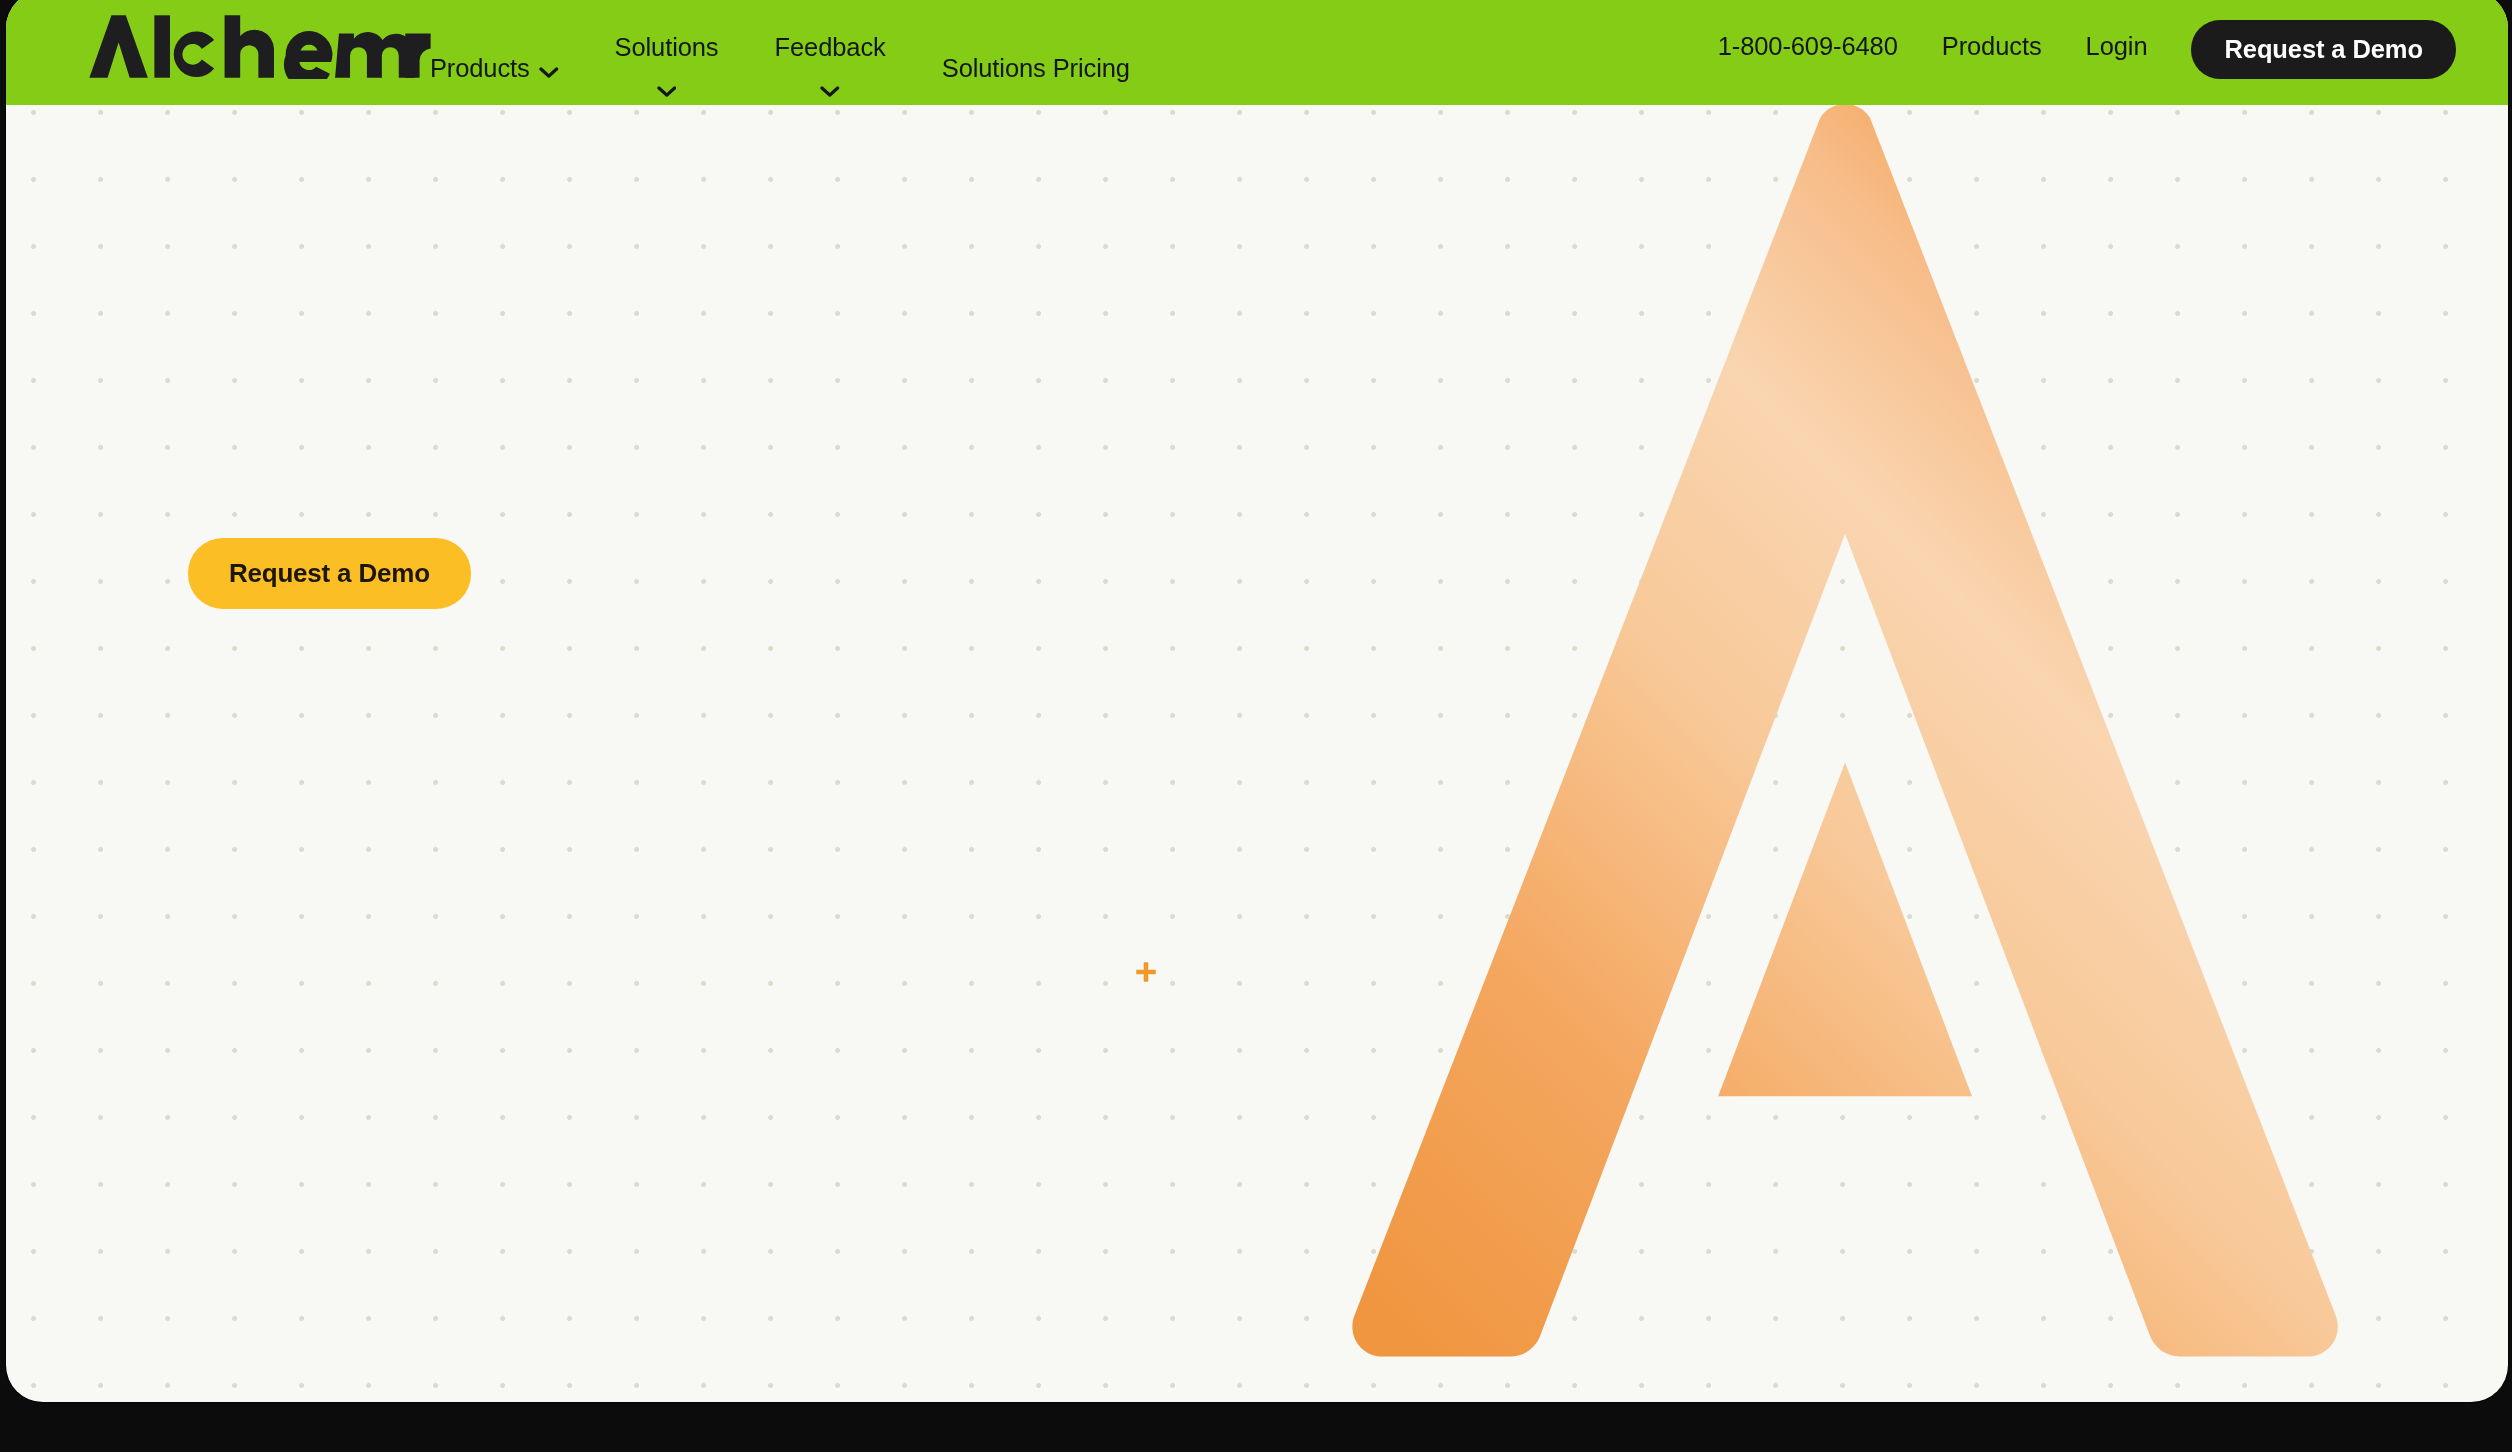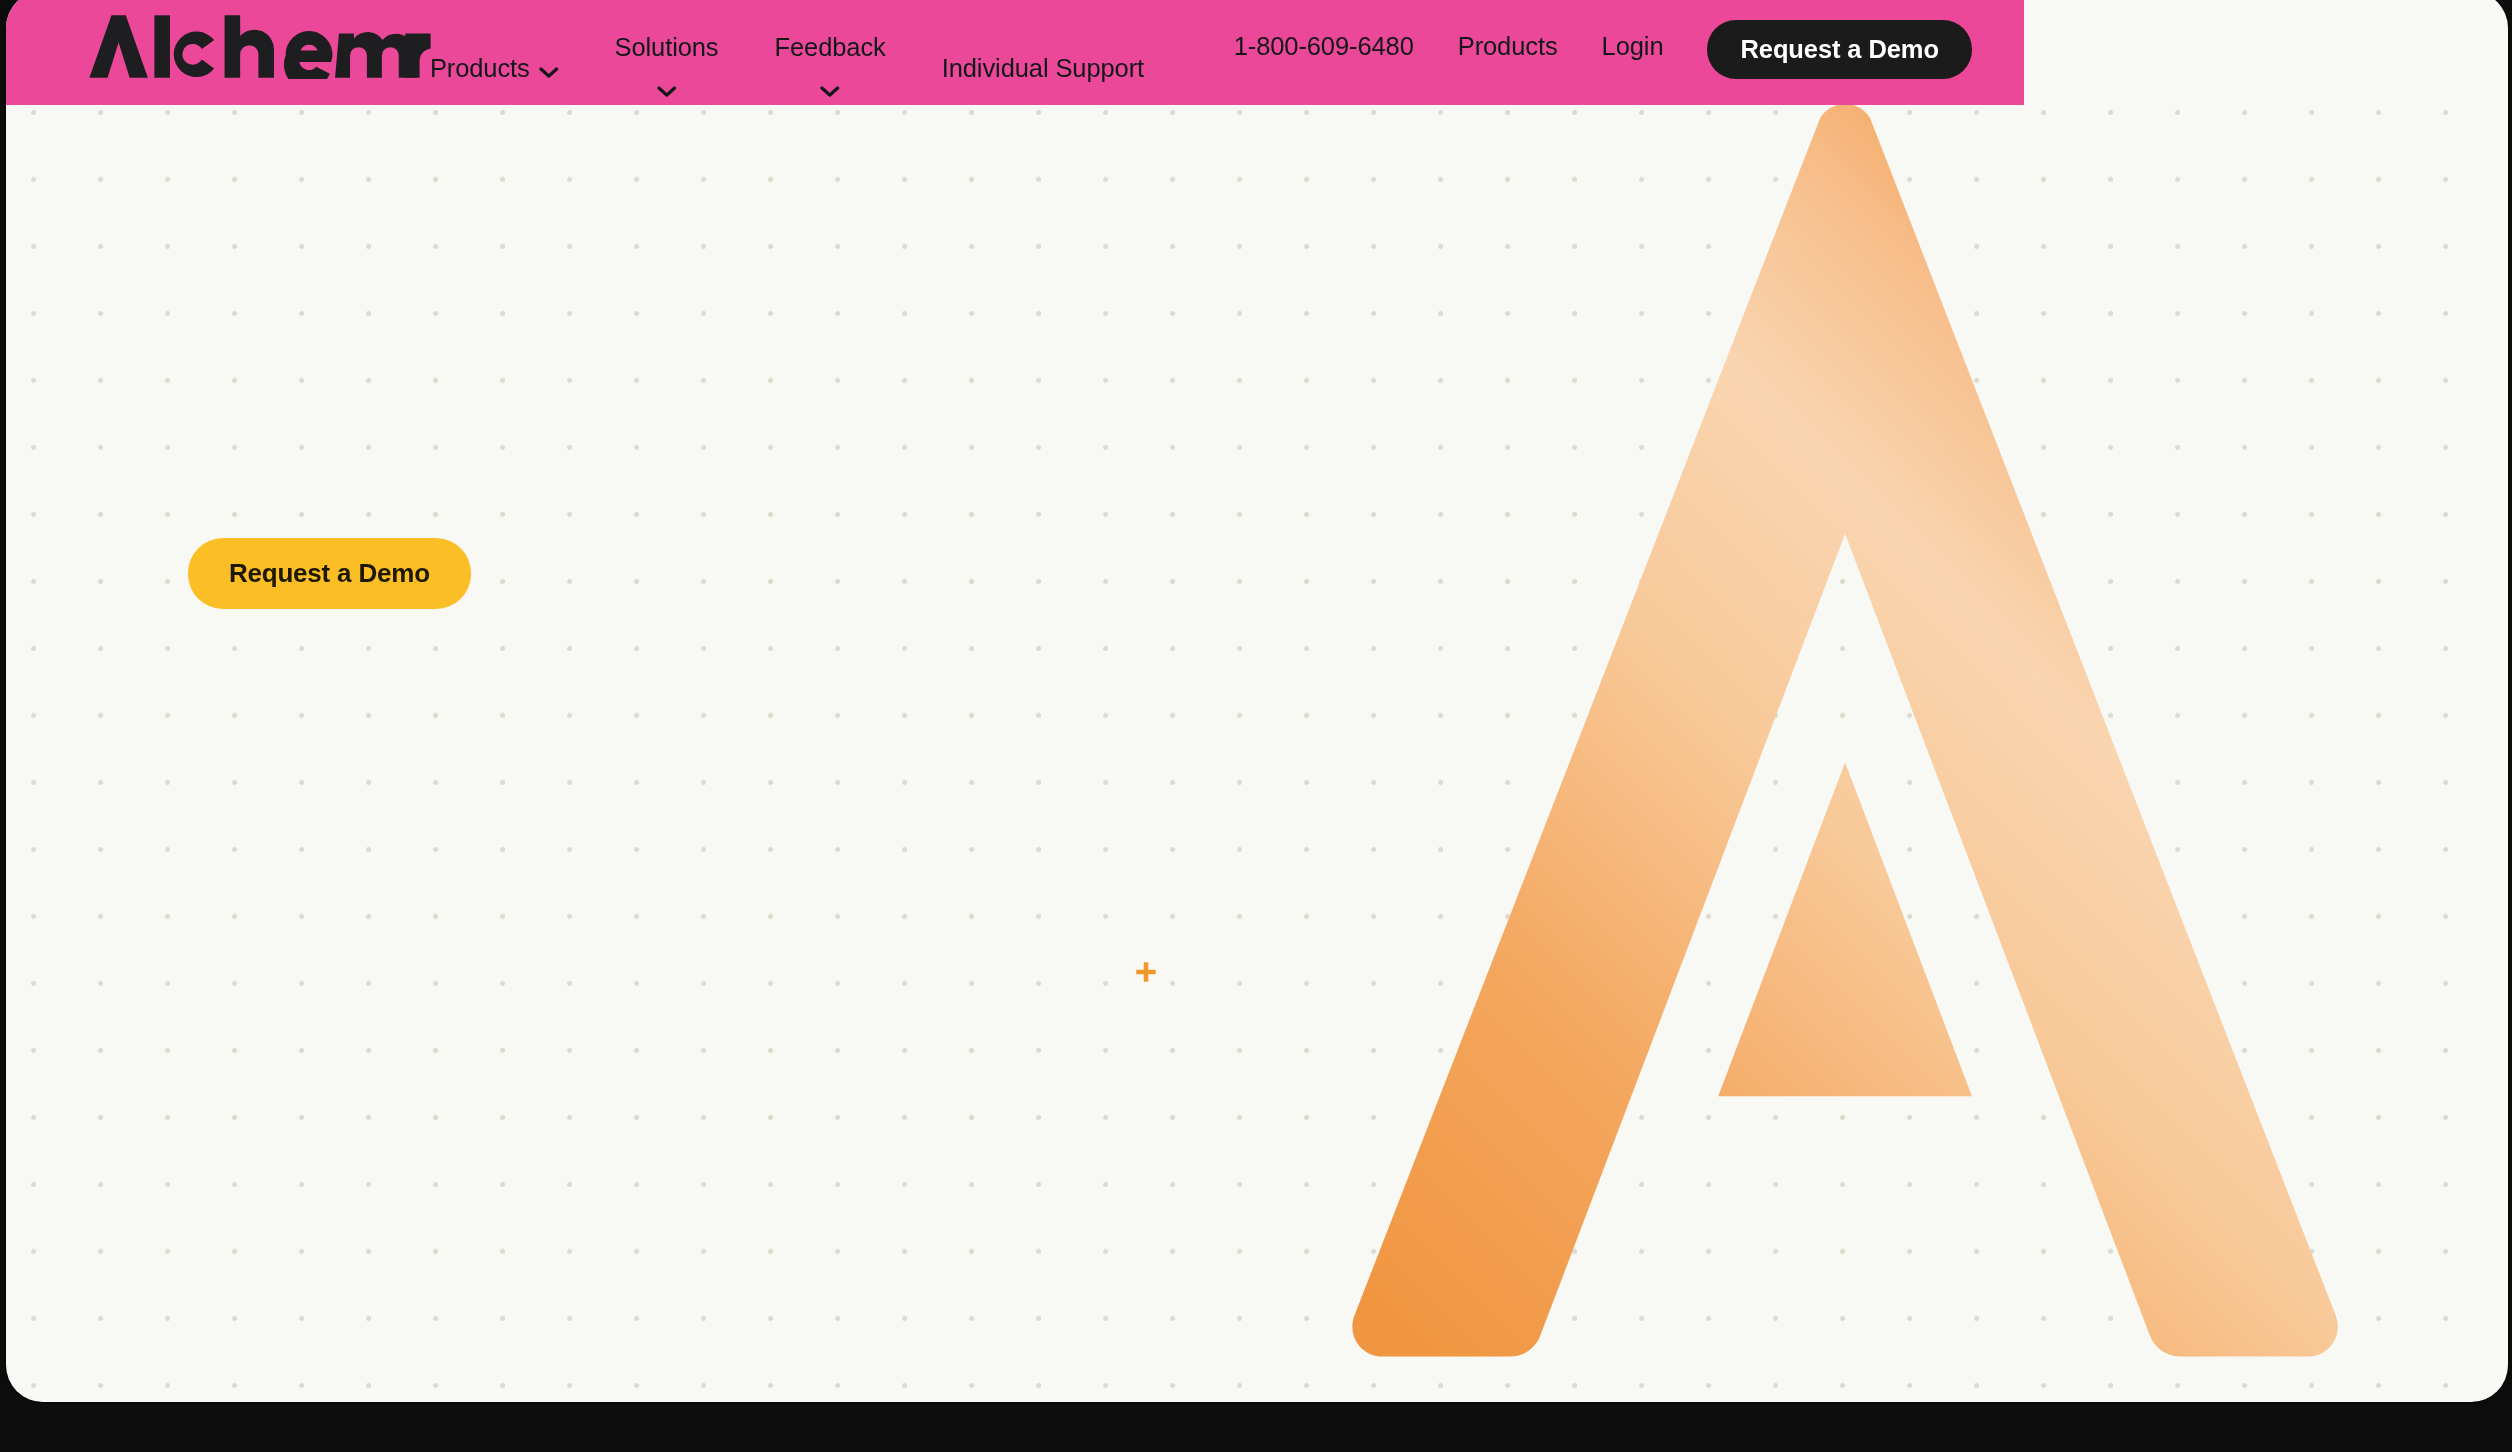--- a/index.html
+++ b/index.html
@@ -47,23 +47,23 @@
     background-image: radial-gradient(circle at 2.6px 2.6px, #dcdcce 2.2px, rgba(220,220,206,0) 2.7px);
     background-size: 67px 67px;
     background-position: 25px 7.9px;
     pointer-events: none;
   }
 
   
   #site-header {
     position: absolute;
     left: 0; top: 9.2px;
-    width: 2018px;
+    width: 2502px;
     height: 105px;
-    background: #ec4899;
+    background: #84cc16;
     z-index: 40;
     text-decoration: underline;
   }
   #header-inner {
     position: relative;
     width: 100%;
     height: 100%;
   }
 
   
@@ -264,21 +264,21 @@
           </div>
           <div class="nav-item">
             <span>Feedback</span>
             <span class="caret">
               <svg width="19.6" height="11.8" viewBox="0 0 30 18" aria-hidden="true">
                 <path d="M3 3 L15 14 L27 3" fill="none" stroke="#14171a" stroke-width="5" stroke-linecap="round" stroke-linejoin="round"></path>
               </svg>
             </span>
           </div>
           <div class="nav-item">
-            <span>Individual Support</span>
+            <span>Solutions Pricing</span>
           </div>
         </nav>
 
         <div id="utility-nav">
           <span class="util-link">1-800-609-6480</span>
           <span class="util-link">Products</span>
           <span class="util-link">Login</span>
           <button id="header-demo-button">Request a Demo</button>
         </div>
 

